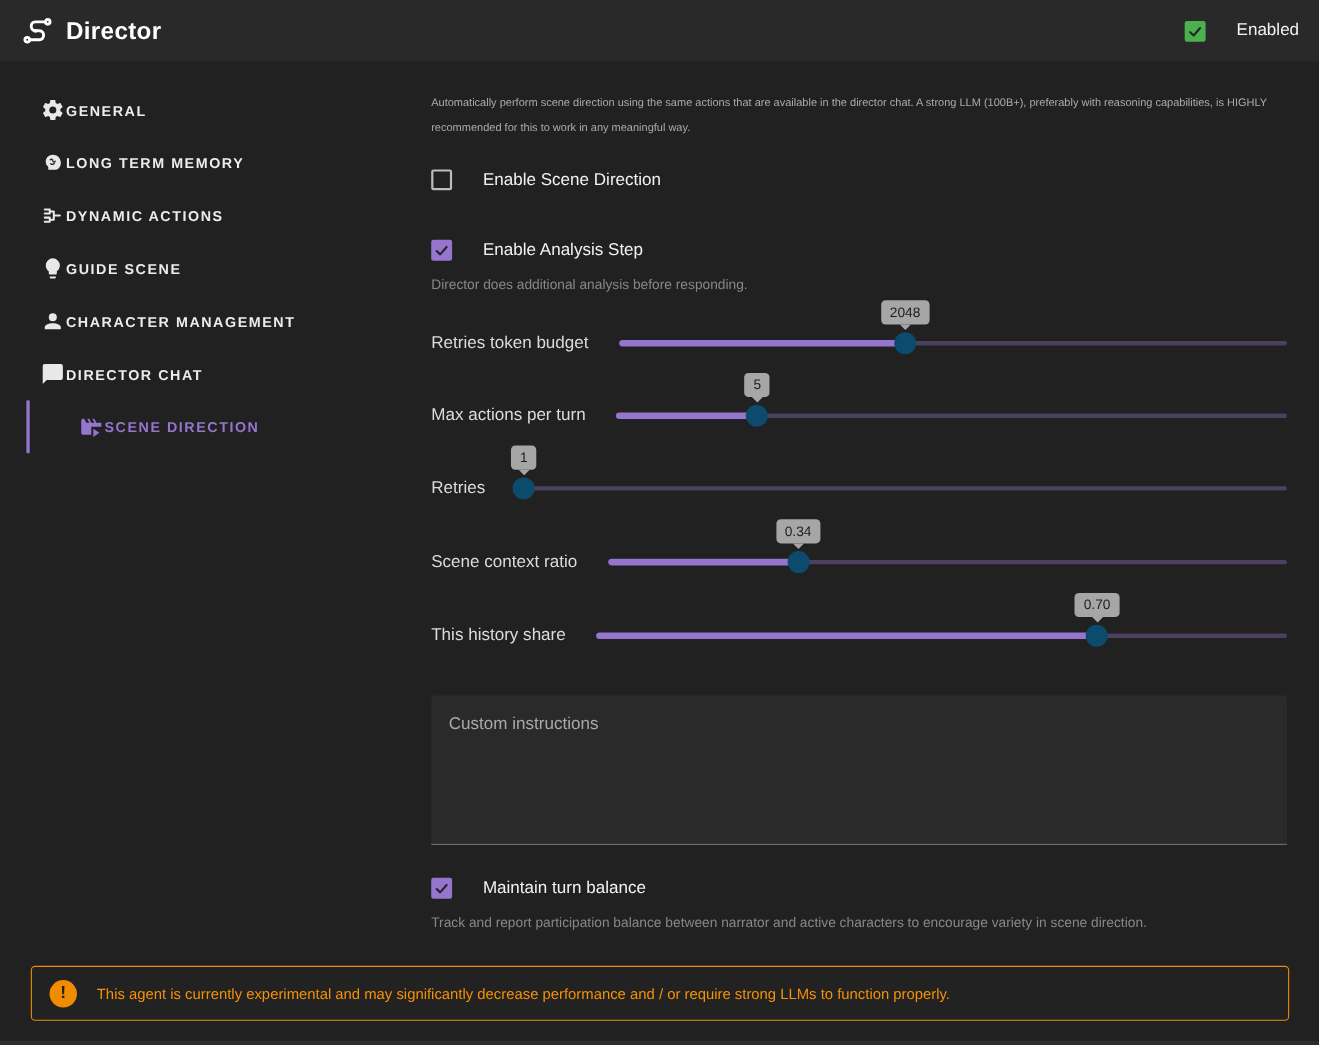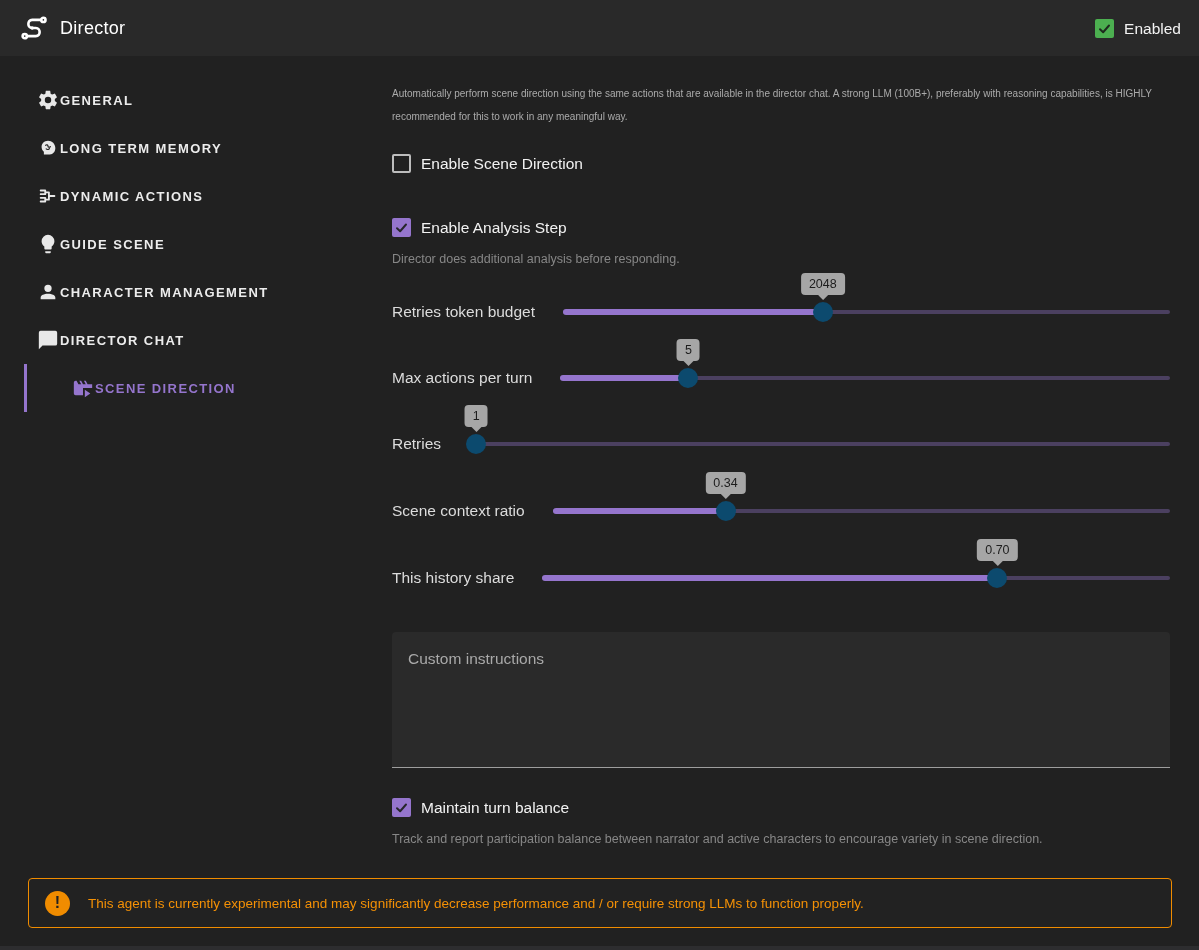--- a/index.html
+++ b/index.html
@@ -2,31 +2,31 @@
 <html><head>
 <meta charset="utf-8">
 <style>
   html,body{margin:0;padding:0;background:#161616;}
   *{box-sizing:border-box;font-family:"Liberation Sans",sans-serif;}
   .app{position:relative;width:1199px;height:950px;background:#212121;overflow:hidden;}
 
   
   .header{height:56px;background:#292929;display:flex;align-items:center;padding:0 18px;}
   .logo{width:32px;height:32px;color:#fff;margin-right:10px;display:flex;align-items:center;justify-content:center;}
-  .app-title{color:#fff;font-size:18px;font-weight:normal;letter-spacing:.3px;}
+  .app-title{color:#fff;font-size:22px;font-weight:bold;letter-spacing:.3px;}
   .header-right{margin-left:auto;display:flex;align-items:center;gap:9px;}
 
   
   .cb{width:19px;height:19px;border-radius:2px;display:inline-flex;align-items:center;justify-content:center;flex:0 0 auto;}
   .cb.unchecked{border:2px solid #bdbdbd;background:transparent;}
   .cb.purple{background:#9575cd;}
   .cb.green{background:#4caf50;}
   .cb svg{display:block;}
   .cb-label{color:#f2f2f2;font-size:15.5px;}
-  .check-row{display:flex;align-items:flex-end;gap:10px;cursor:pointer;}
+  .check-row{display:flex;align-items:center;gap:28px;cursor:pointer;}
 
   
   .body-wrap{display:flex;}
   .sidebar{width:392px;flex:0 0 392px;padding-top:20px;}
   .side-item{height:48px;display:flex;align-items:center;margin-left:24px;border-left:3px solid transparent;padding-left:9px;cursor:pointer;}
   .side-item .s-icon{width:24px;height:24px;color:#e8e8e8;display:flex;align-items:center;justify-content:center;}
   .side-item .s-label{color:#ececec;font-size:13px;font-weight:bold;letter-spacing:1.4px;text-transform:uppercase;}
   .side-item.active{border-left-color:#9575cd;padding-left:44px;}
   .side-item.active .s-icon,.side-item.active .s-label{color:#9575cd;}
 

